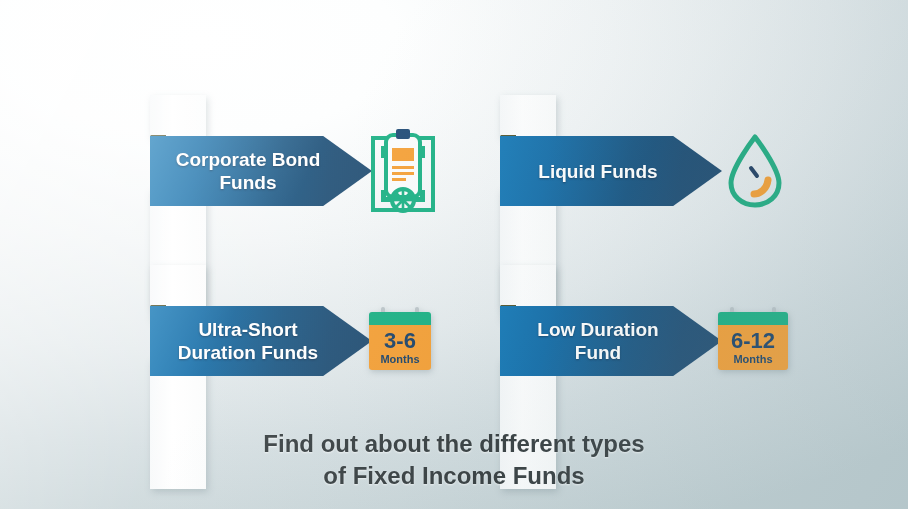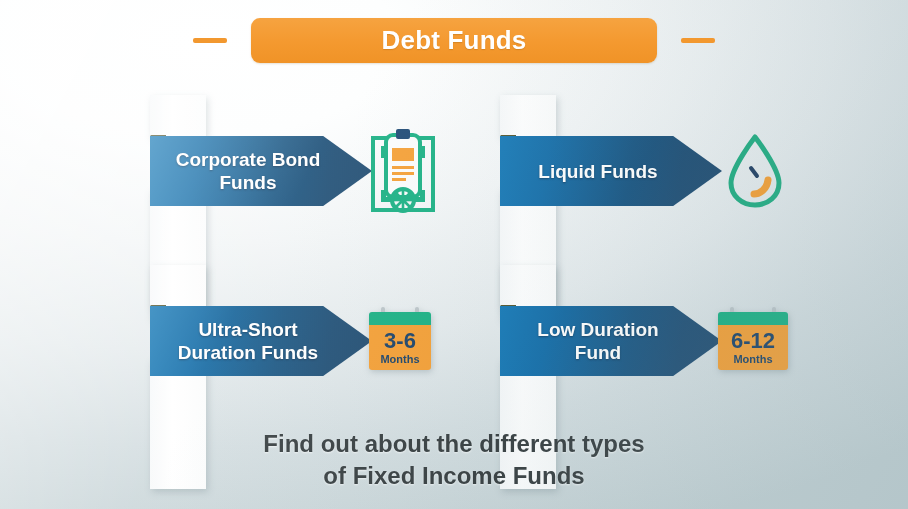--- a/index.html
+++ b/index.html
@@ -97,27 +97,20 @@
     position:absolute;left:0;top:428px;width:908px;text-align:center;
     color:#2f3638;font-weight:bold;font-size:24px;line-height:32px;
     text-shadow:0 1px 2px rgba(255,255,255,0.7);
   }
 </style>
 </head>
 <body>
 
 <div class="stage">
 
-  <div class="title-row">
-    <div class="tick left"></div>
-    <div class="title-banner">
-      <span>Debt Funds</span>
-    </div>
-    <div class="tick right"></div>
-  </div>
 
   <div class="block b1">
     <div class="band upper"></div>
     <div class="band lower"></div>
     <div class="fold"></div>
     <div class="arrow">
       <div class="arrow-label">
         <div>Corporate Bond</div>
         <div>Funds</div>
       </div>

